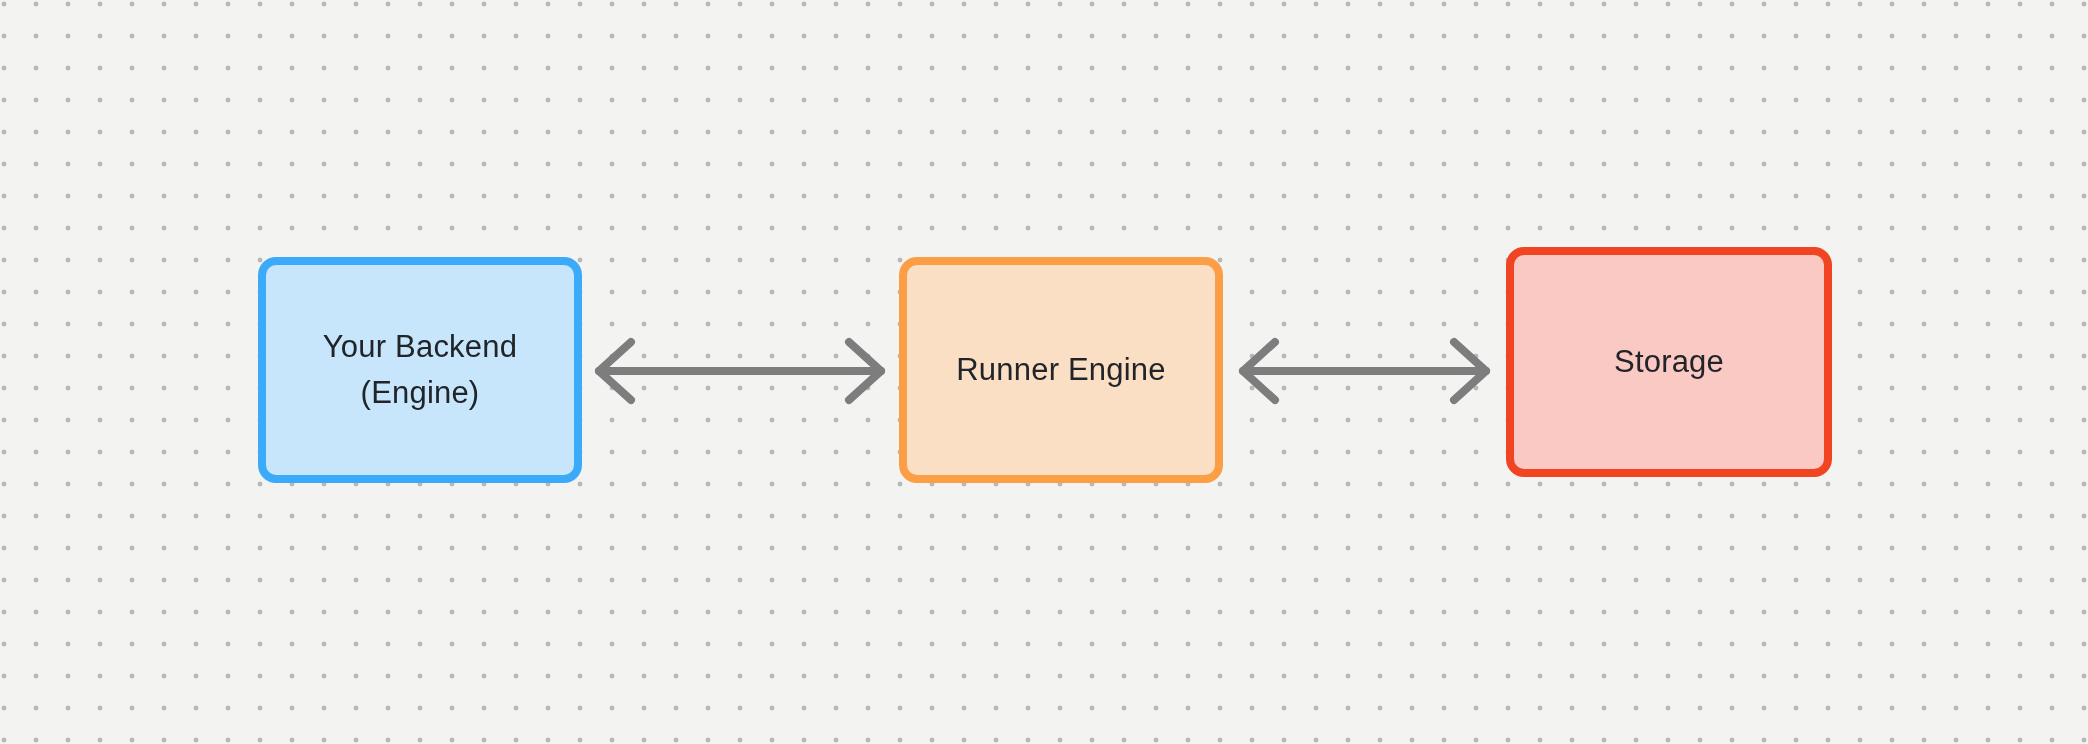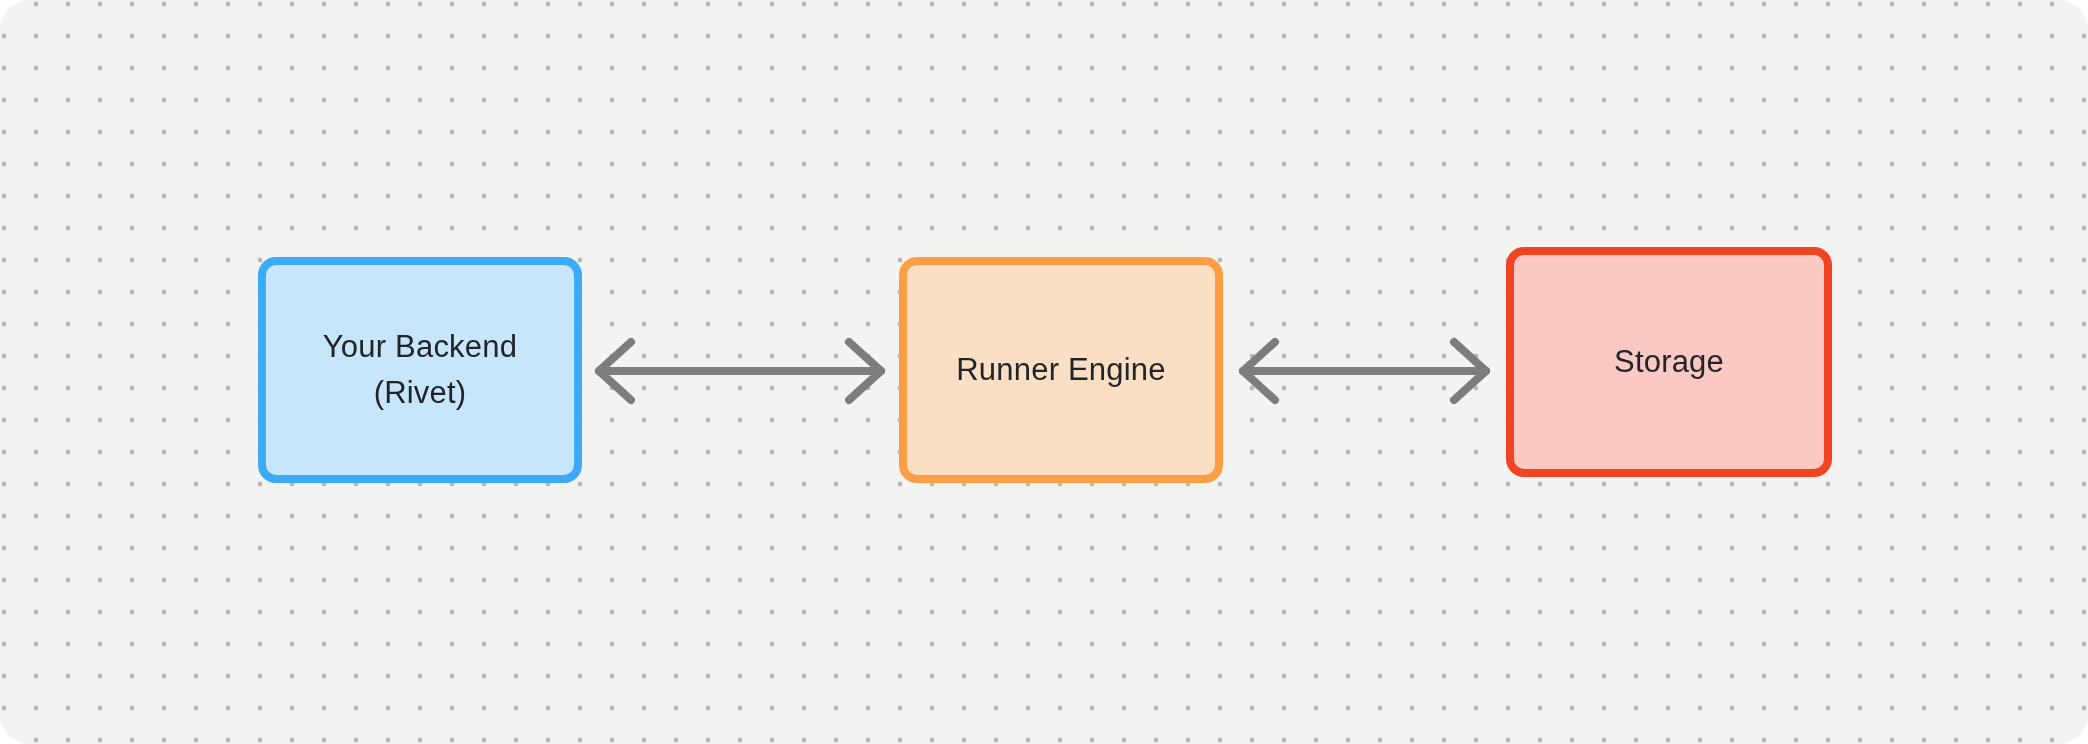--- a/index.html
+++ b/index.html
@@ -9,21 +9,20 @@
   }
   .canvas {
     position: relative;
     width: 2088px;
     height: 744px;
     overflow: hidden;
     background-color: #f3f3f2;
     background-image: radial-gradient(circle, #b9b9b9 2.2px, rgba(185,185,185,0) 2.7px);
     background-size: 32px 32px;
     background-position: -12px -12px;
-    border-radius: 31px;
   }
   .node {
     position: absolute;
     box-sizing: border-box;
     border-style: solid;
     border-width: 8px;
     border-radius: 18px;
     display: flex;
     flex-direction: column;
     align-items: center;
@@ -79,21 +78,21 @@
     stroke-linejoin: round;
   }
 </style>
 </head>
 <body>
 
 <div class="canvas">
 
   <div class="node node-backend" style="background: rgb(199, 230, 251); border-color: rgb(59, 170, 249);">
     <span class="node-line">Your Backend</span>
-    <span class="node-line">(Rivet)</span>
+    <span class="node-line">(Engine)</span>
   </div>
 
   <svg class="arrow arrow-1" viewBox="0 0 294 72" style="stroke: rgb(125, 125, 125);">
     <line x1="6" y1="36" x2="288" y2="36"></line>
     <polyline points="38,7 6,36 38,65"></polyline>
     <polyline points="256,7 288,36 256,65"></polyline>
   </svg>
 
   <div class="node node-engine" style="background: rgb(251, 223, 197); border-color: rgb(251, 158, 69);">
     <span class="node-line">Runner Engine</span>

